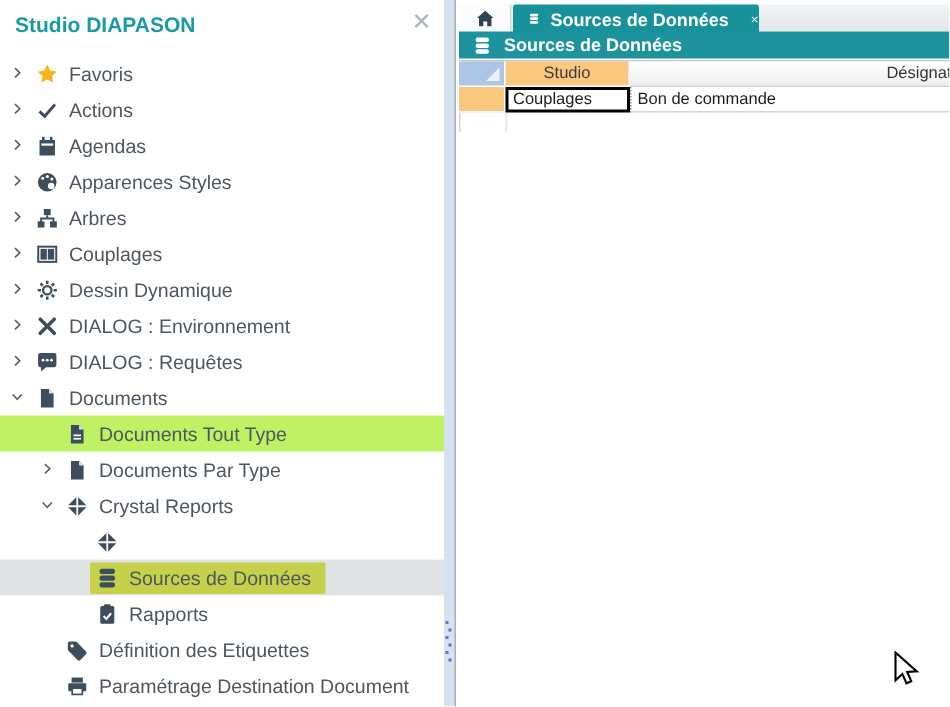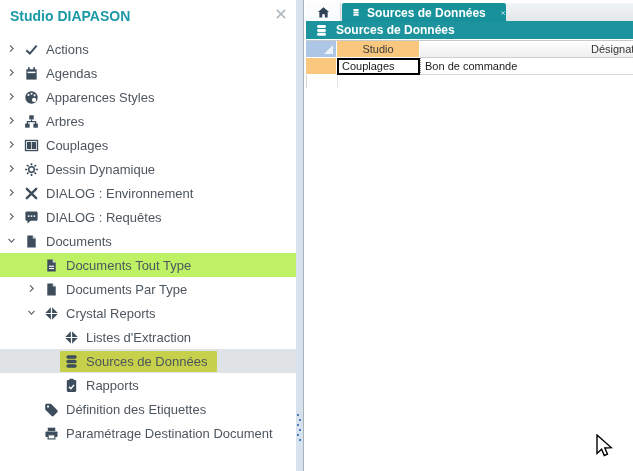--- a/index.html
+++ b/index.html
@@ -170,20 +170,31 @@
         </svg>
       </span>
   </div>
   <div class="tree">
       <div class="trow lvl1">
         <span class="chev">
           <svg>
             <use href="#i-chevron-right"></use>
           </svg>
         </span>
+        <svg class="tico star">
+          <use href="#i-star"></use>
+        </svg>
+        <span class="tlabel">Favoris</span>
+      </div>
+      <div class="trow lvl1">
+        <span class="chev">
+          <svg>
+            <use href="#i-chevron-right"></use>
+          </svg>
+        </span>
         <svg class="tico">
           <use href="#i-check"></use>
         </svg>
         <span class="tlabel">Actions</span>
       </div>
       <div class="trow lvl1">
         <span class="chev">
           <svg>
             <use href="#i-chevron-right"></use>
           </svg>
@@ -297,21 +308,20 @@
         <svg class="tico">
           <use href="#i-gem"></use>
         </svg>
         <span class="tlabel">Crystal Reports</span>
       </div>
       <div class="trow lvl3">
         <span class="chev"></span>
         <svg class="tico">
           <use href="#i-gem"></use>
         </svg>
-        <span class="tlabel">Listes d'Extraction</span>
       </div>
       <div class="trow lvl3 selected">
         <span class="chev"></span>
         <span class="pill">
           <svg class="tico">
             <use href="#i-database"></use>
           </svg>
           <span class="tlabel">Sources de Données</span>
         </span>
       </div>

